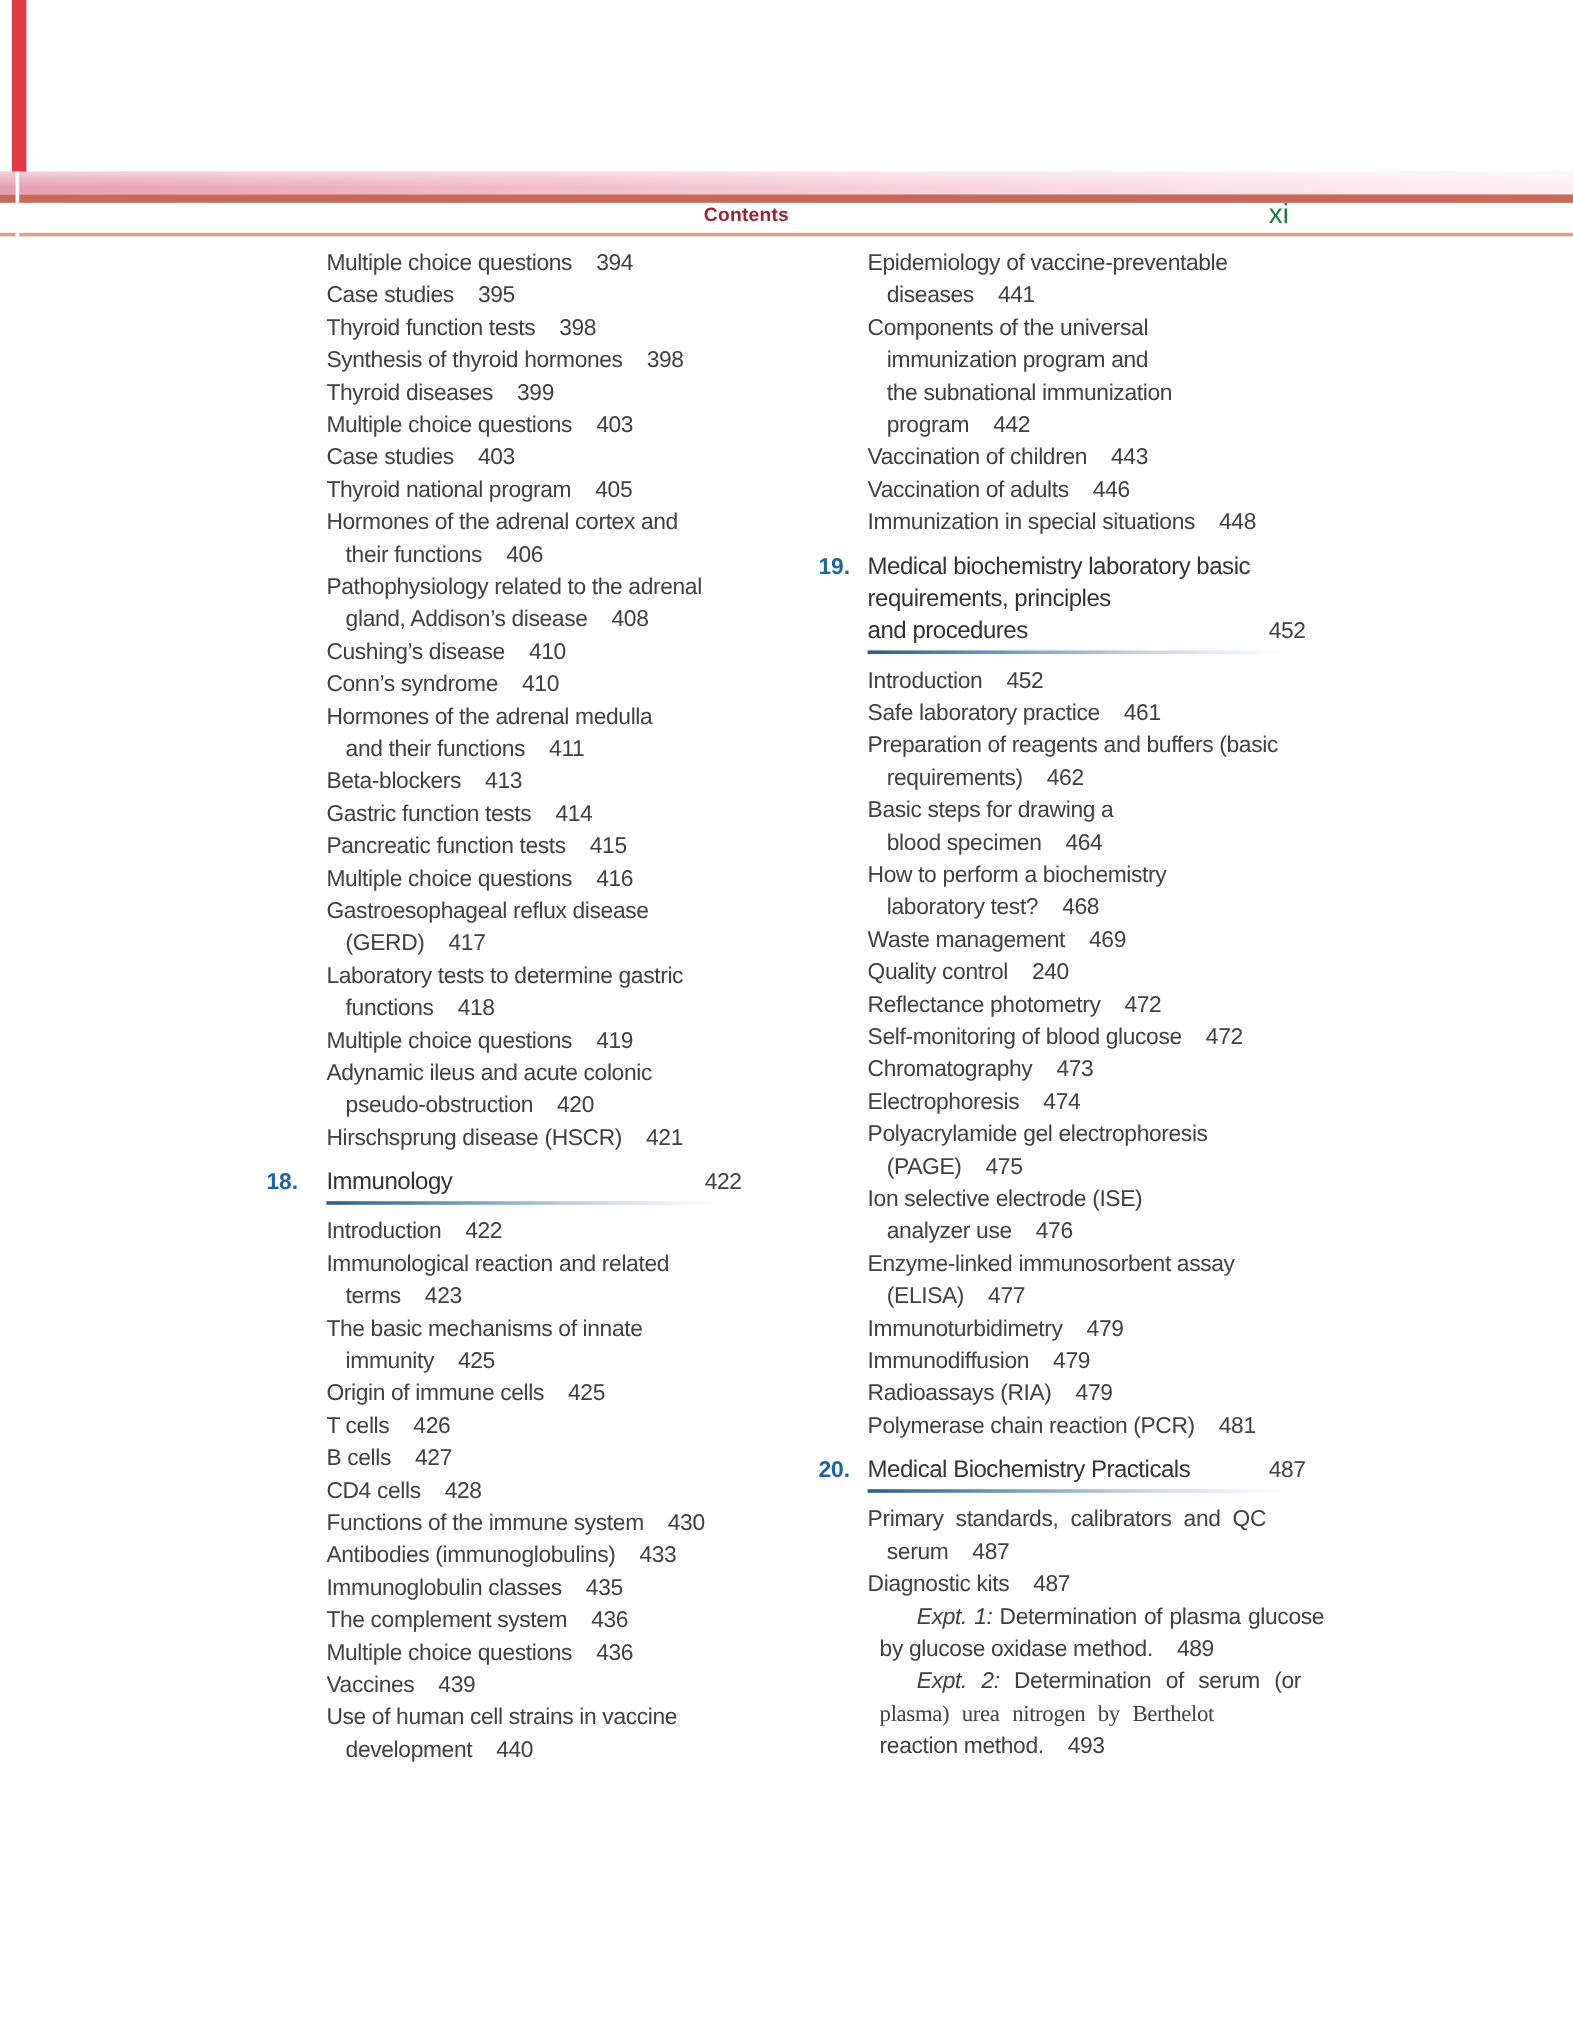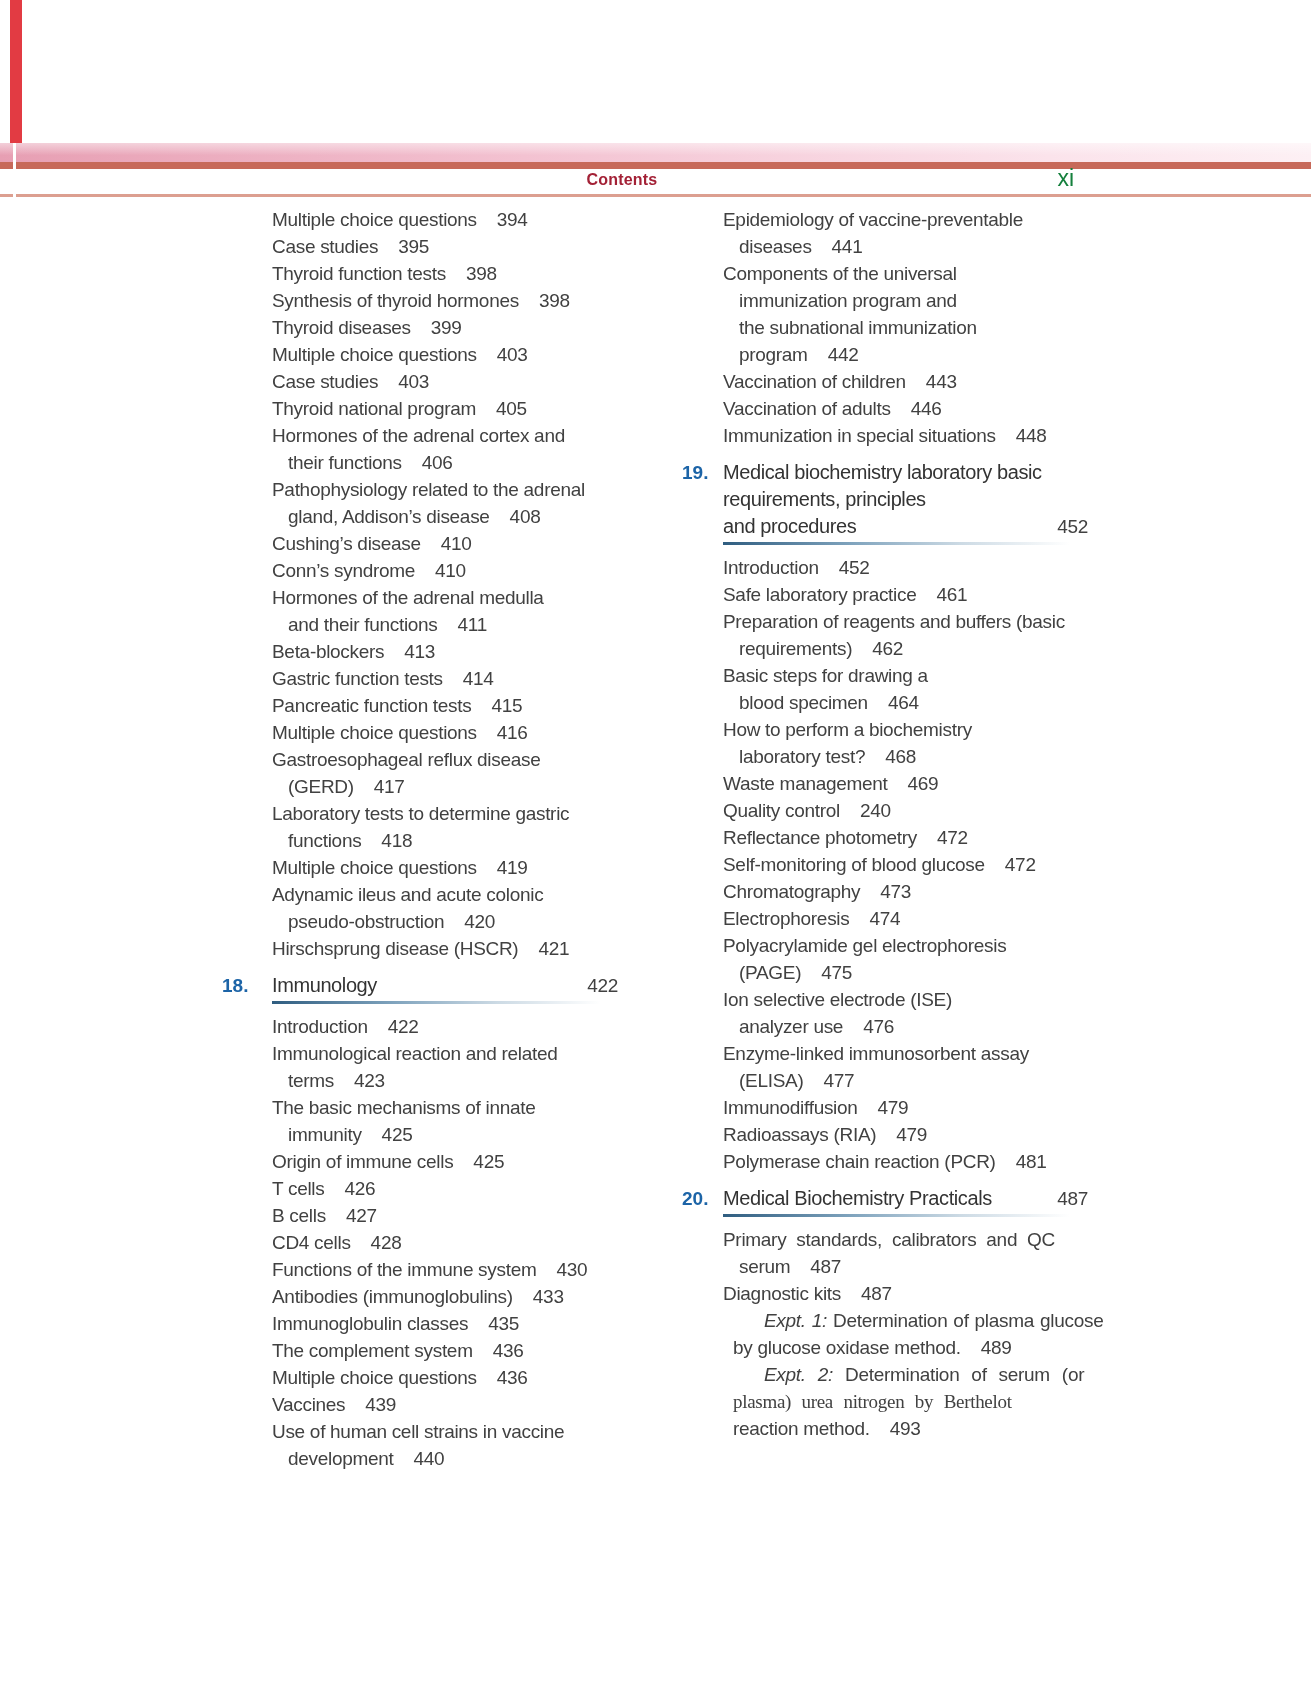--- a/index.html
+++ b/index.html
@@ -243,20 +243,23 @@
       </div>
       <div class="entry">
         <div class="line">Ion selective electrode (ISE)</div>
         <div class="line wrap">analyzer use<span class="pg">476</span></div>
       </div>
       <div class="entry">
         <div class="line">Enzyme-linked immunosorbent assay</div>
         <div class="line wrap">(ELISA)<span class="pg">477</span></div>
       </div>
       <div class="entry">
+        <div class="line">Immunoturbidimetry<span class="pg">479</span></div>
+      </div>
+      <div class="entry">
         <div class="line">Immunodiffusion<span class="pg">479</span></div>
       </div>
       <div class="entry">
         <div class="line">Radioassays (RIA)<span class="pg">479</span></div>
       </div>
       <div class="entry">
         <div class="line">Polymerase chain reaction (PCR)<span class="pg">481</span></div>
       </div>
       <div class="chapter">
         <span class="ch-num">20.</span>

